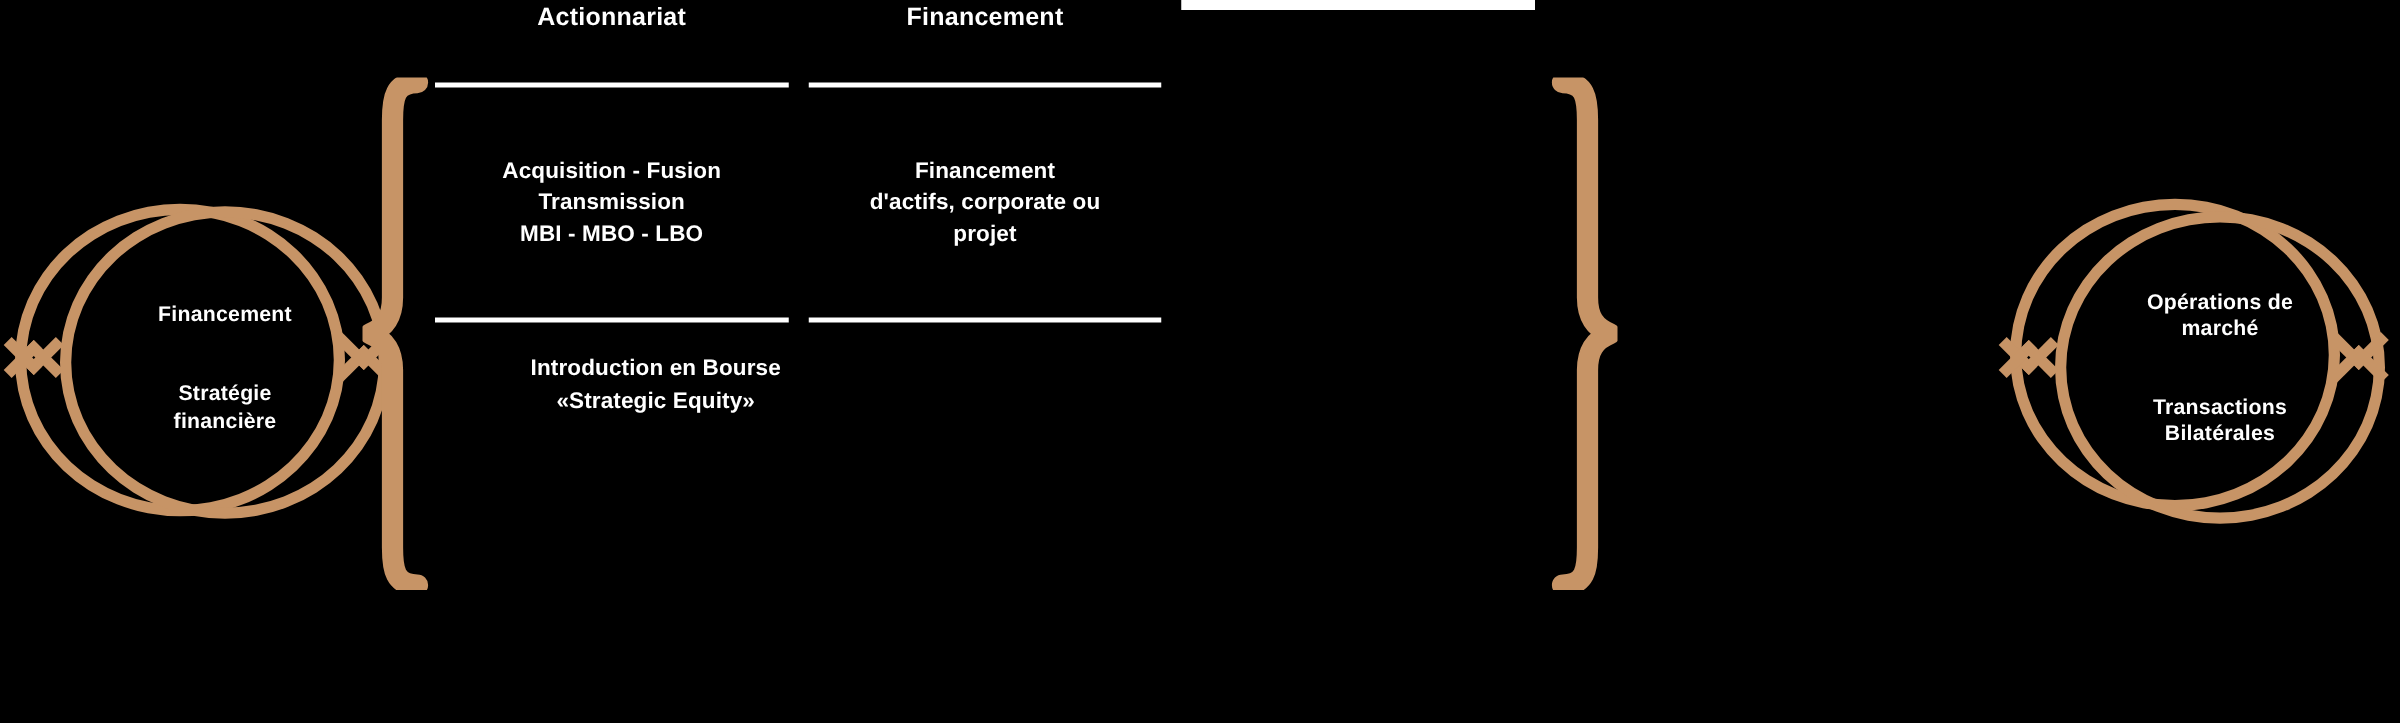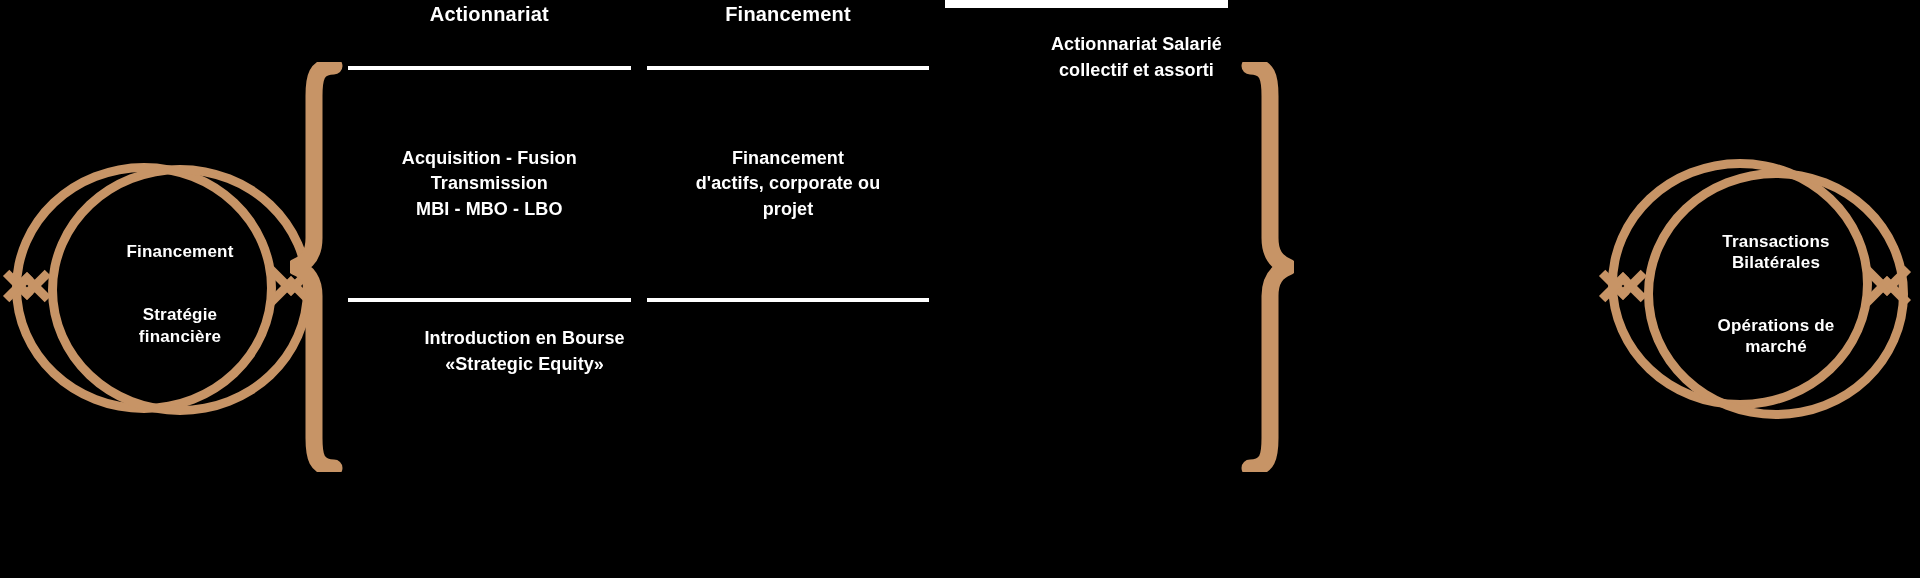--- a/index.html
+++ b/index.html
@@ -45,21 +45,21 @@
   .col{display:flex;flex-direction:column;}
 
   .col-head{height:64px;display:flex;align-items:flex-start;justify-content:center;
             text-align:center;padding-top:2px;}
   .col-head span{font-weight:bold;font-size:20px;line-height:1.28;letter-spacing:.2px;}
 
   .rule{height:4px;background:#fff;margin:0 0 0 0;}
 
   .cell{display:flex;align-items:center;justify-content:center;text-align:center;padding:0 6px;}
   .cell p{margin:0;font-weight:bold;font-size:18px;line-height:1.42;letter-spacing:.1px;}
-  .cell-top{height:228px;}
+  .cell-top{height:184px;}
   .cell-bot{height:196px;align-items:flex-start;padding-top:24px;justify-content:flex-end;}
 </style>
 </head>
 <body style="background: rgb(0, 0, 0); color: rgb(255, 255, 255);">
 
 <div class="stage">
 
   <div class="emblem emblem-left">
     <div class="ring ring-outer"></div>
     <div class="ring ring-inner"></div>
@@ -108,33 +108,30 @@
       <div class="rule"></div>
       <div class="cell cell-top">
         <p>Financement<br>d'actifs, corporate ou<br>projet</p>
       </div>
       <div class="rule"></div>
     </div>
 
     <div class="col">
       <div class="rule"></div>
       <div class="rule"></div>
-      <div class="cell cell-bot">
-        <p>Actionnariat Salarié<br>collectif et assorti</p>
-      </div>
     </div>
 
   </div>
 
   <div class="emblem emblem-right">
     <div class="ring ring-outer"></div>
     <div class="ring ring-inner"></div>
     <div class="chev chev-a"></div>
     <div class="chev chev-b"></div>
     <div class="chev chev-c"></div>
     <div class="chev chev-d"></div>
     <div class="emblem-text">
+      <div class="line">Opérations de<br>marché</div>
       <div class="line">Transactions<br>Bilatérales</div>
-      <div class="line">Opérations de<br>marché</div>
     </div>
   </div>
 
 </div>
 
 </body></html>

